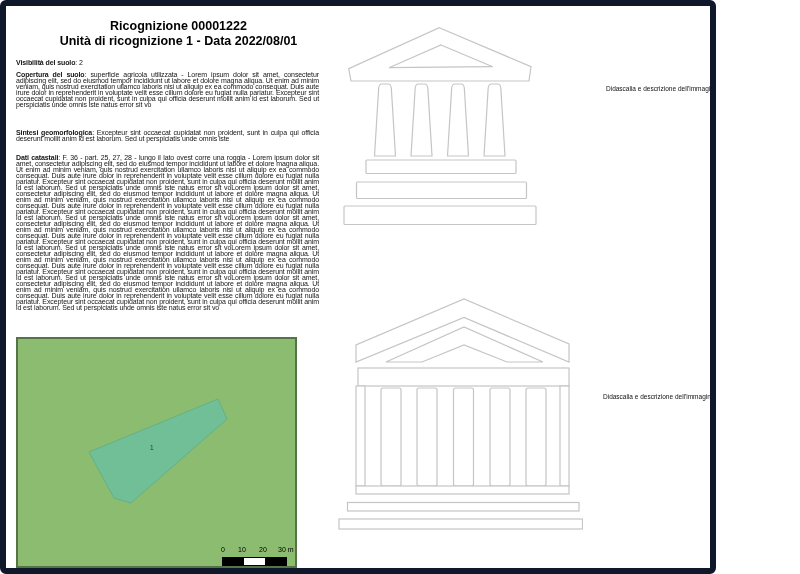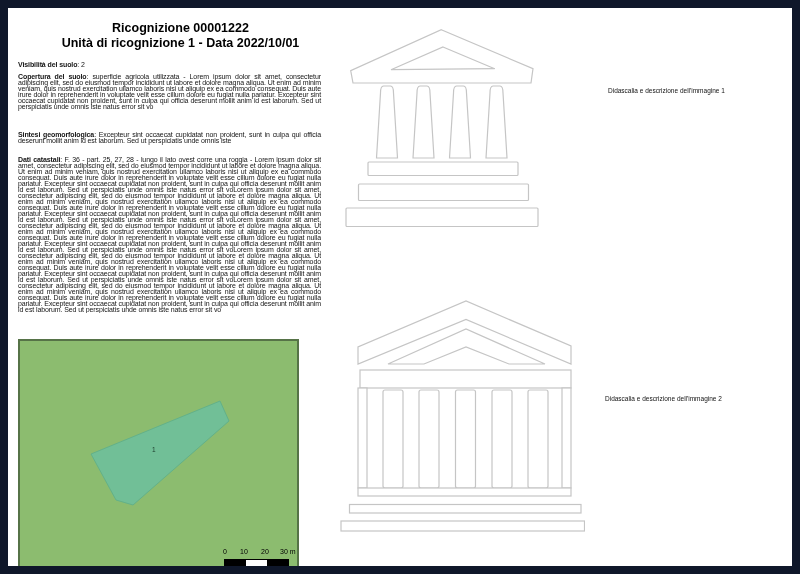--- a/index.html
+++ b/index.html
@@ -1,18 +1,18 @@
 <!DOCTYPE html>
 <html><head>
 <meta charset="utf-8">
 <style>
   html,body{margin:0;padding:0;background:#fff;}
   .page{
-    position:relative;width:800px;height:574px;box-sizing:border-box;
-    border:8px solid #0f172a;border-radius:0;background:#fff;overflow:hidden;
+    position:relative;width:716px;height:574px;box-sizing:border-box;
+    border:6px solid #0f172a;border-radius:6px;background:#fff;overflow:hidden;
     font-family:"Liberation Sans",sans-serif;color:#000;
   }
   
   .titleblock{position:absolute;left:0;top:13px;width:345px;text-align:center;
     font-weight:bold;font-size:12.5px;line-height:15px;}
   
   .textcol p{position:absolute;left:10px;width:303px;margin:0;
     font-size:7px;line-height:6px;text-align:justify;color:#141414;letter-spacing:-0.1px;}
   .textcol b{font-weight:bold;}
   #sec0{top:54px;}
@@ -40,21 +40,21 @@
   #cap1{left:600px;top:79px;}
   #cap2{left:597px;top:387px;}
 </style>
 </head>
 <body>
 
 <div class="page">
 
   <div class="titleblock">
     <div>Ricognizione 00001222</div>
-    <div>Unità di ricognizione 1 - Data 2022/10/01</div>
+    <div>Unità di ricognizione 1 - Data 2022/08/01</div>
   </div>
 
   <div class="textcol">
     <p id="sec0"><b>Visibilità del suolo</b><span>: 2</span></p>
     <p id="sec1"><b>Copertura del suolo</b><span>: superficie agricola utilizzata - Lorem ipsum dolor sit amet, consectetur adipiscing elit, sed do eiusmod tempor incididunt ut labore et dolore magna aliqua. Ut enim ad minim veniam, quis nostrud exercitation ullamco laboris nisi ut aliquip ex ea commodo consequat. Duis aute irure dolor in reprehenderit in voluptate velit esse cillum dolore eu fugiat nulla pariatur. Excepteur sint occaecat cupidatat non proident, sunt in culpa qui officia deserunt mollit anim id est laborum. Sed ut perspiciatis unde omnis iste natus error sit vo</span></p>
     <p id="sec2"><b>Sintesi geomorfologica</b><span>: Excepteur sint occaecat cupidatat non proident, sunt in culpa qui officia deserunt mollit anim id est laborum. Sed ut perspiciatis unde omnis iste</span></p>
     <p id="sec3"><b>Dati catastali</b><span>: F. 36 - part. 25, 27, 28 - lungo il lato ovest corre una roggia - Lorem ipsum dolor sit amet, consectetur adipiscing elit, sed do eiusmod tempor incididunt ut labore et dolore magna aliqua. Ut enim ad minim veniam, quis nostrud exercitation ullamco laboris nisi ut aliquip ex ea commodo consequat. Duis aute irure dolor in reprehenderit in voluptate velit esse cillum dolore eu fugiat nulla pariatur. Excepteur sint occaecat cupidatat non proident, sunt in culpa qui officia deserunt mollit anim id est laborum. Sed ut perspiciatis unde omnis iste natus error sit voLorem ipsum dolor sit amet, consectetur adipiscing elit, sed do eiusmod tempor incididunt ut labore et dolore magna aliqua. Ut enim ad minim veniam, quis nostrud exercitation ullamco laboris nisi ut aliquip ex ea commodo consequat. Duis aute irure dolor in reprehenderit in voluptate velit esse cillum dolore eu fugiat nulla pariatur. Excepteur sint occaecat cupidatat non proident, sunt in culpa qui officia deserunt mollit anim id est laborum. Sed ut perspiciatis unde omnis iste natus error sit voLorem ipsum dolor sit amet, consectetur adipiscing elit, sed do eiusmod tempor incididunt ut labore et dolore magna aliqua. Ut enim ad minim veniam, quis nostrud exercitation ullamco laboris nisi ut aliquip ex ea commodo consequat. Duis aute irure dolor in reprehenderit in voluptate velit esse cillum dolore eu fugiat nulla pariatur. Excepteur sint occaecat cupidatat non proident, sunt in culpa qui officia deserunt mollit anim id est laborum. Sed ut perspiciatis unde omnis iste natus error sit voLorem ipsum dolor sit amet, consectetur adipiscing elit, sed do eiusmod tempor incididunt ut labore et dolore magna aliqua. Ut enim ad minim veniam, quis nostrud exercitation ullamco laboris nisi ut aliquip ex ea commodo consequat. Duis aute irure dolor in reprehenderit in voluptate velit esse cillum dolore eu fugiat nulla pariatur. Excepteur sint occaecat cupidatat non proident, sunt in culpa qui officia deserunt mollit anim id est laborum. Sed ut perspiciatis unde omnis iste natus error sit voLorem ipsum dolor sit amet, consectetur adipiscing elit, sed do eiusmod tempor incididunt ut labore et dolore magna aliqua. Ut enim ad minim veniam, quis nostrud exercitation ullamco laboris nisi ut aliquip ex ea commodo consequat. Duis aute irure dolor in reprehenderit in voluptate velit esse cillum dolore eu fugiat nulla pariatur. Excepteur sint occaecat cupidatat non proident, sunt in culpa qui officia deserunt mollit anim id est laborum. Sed ut perspiciatis unde omnis iste natus error sit vo</span></p>
   </div>
 
   <div class="map">

